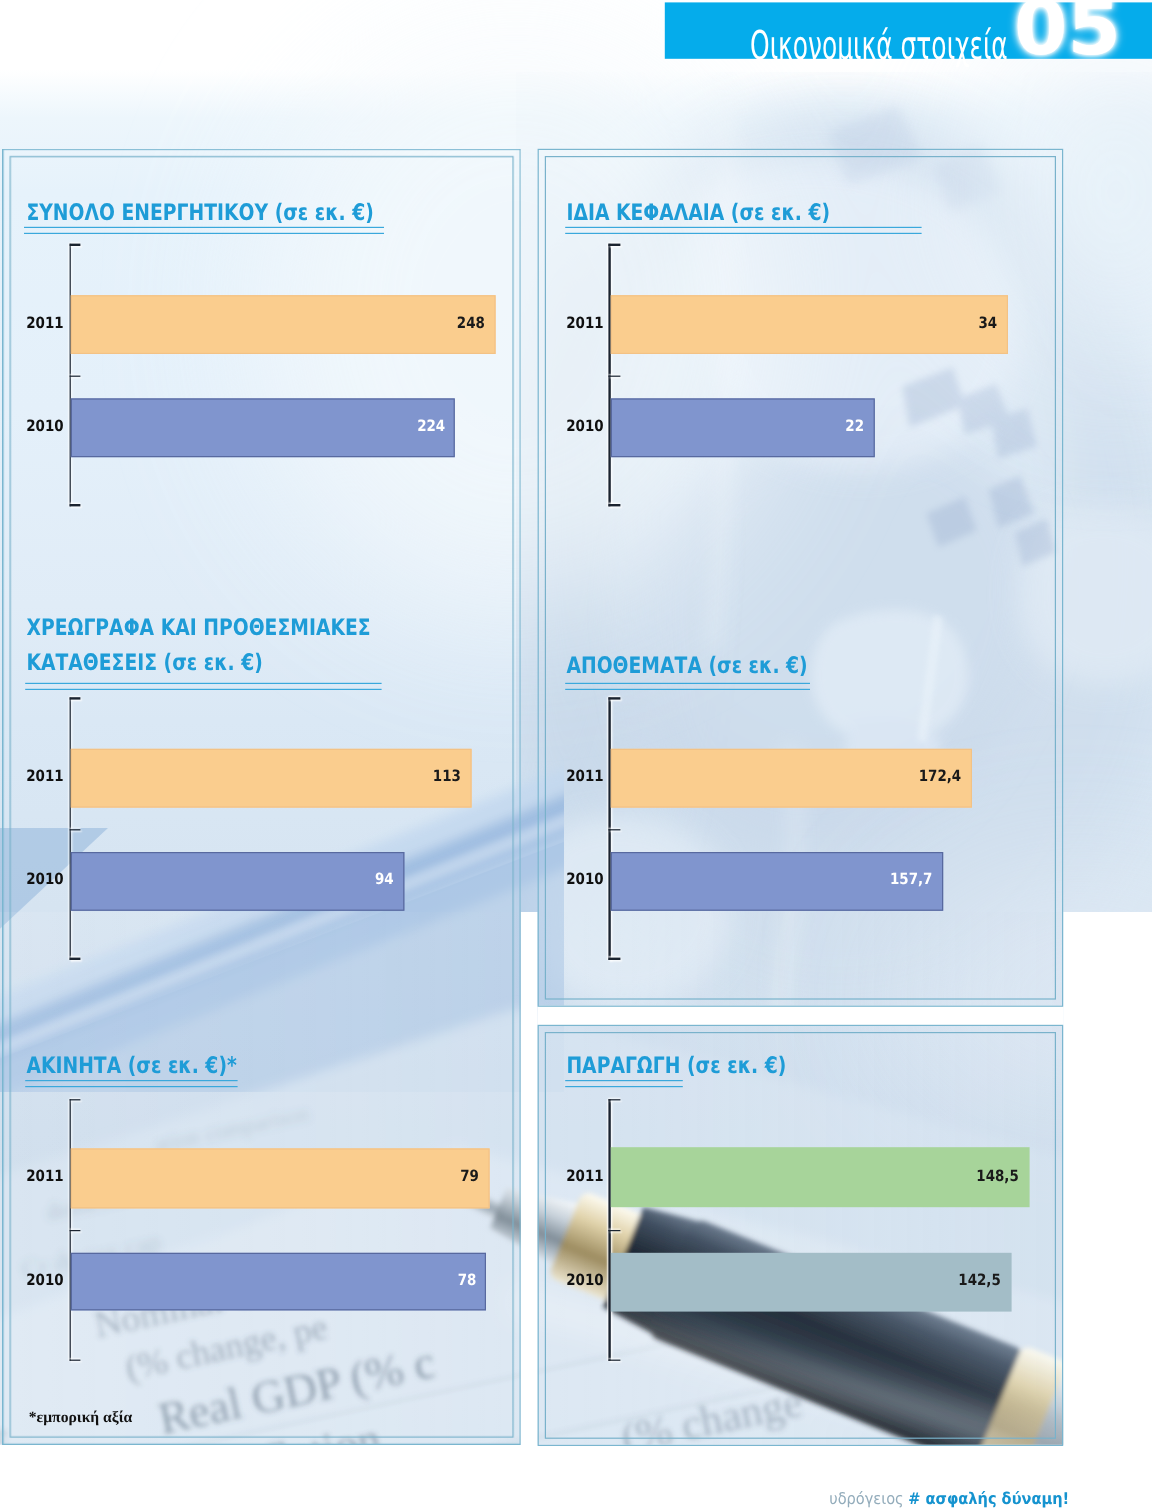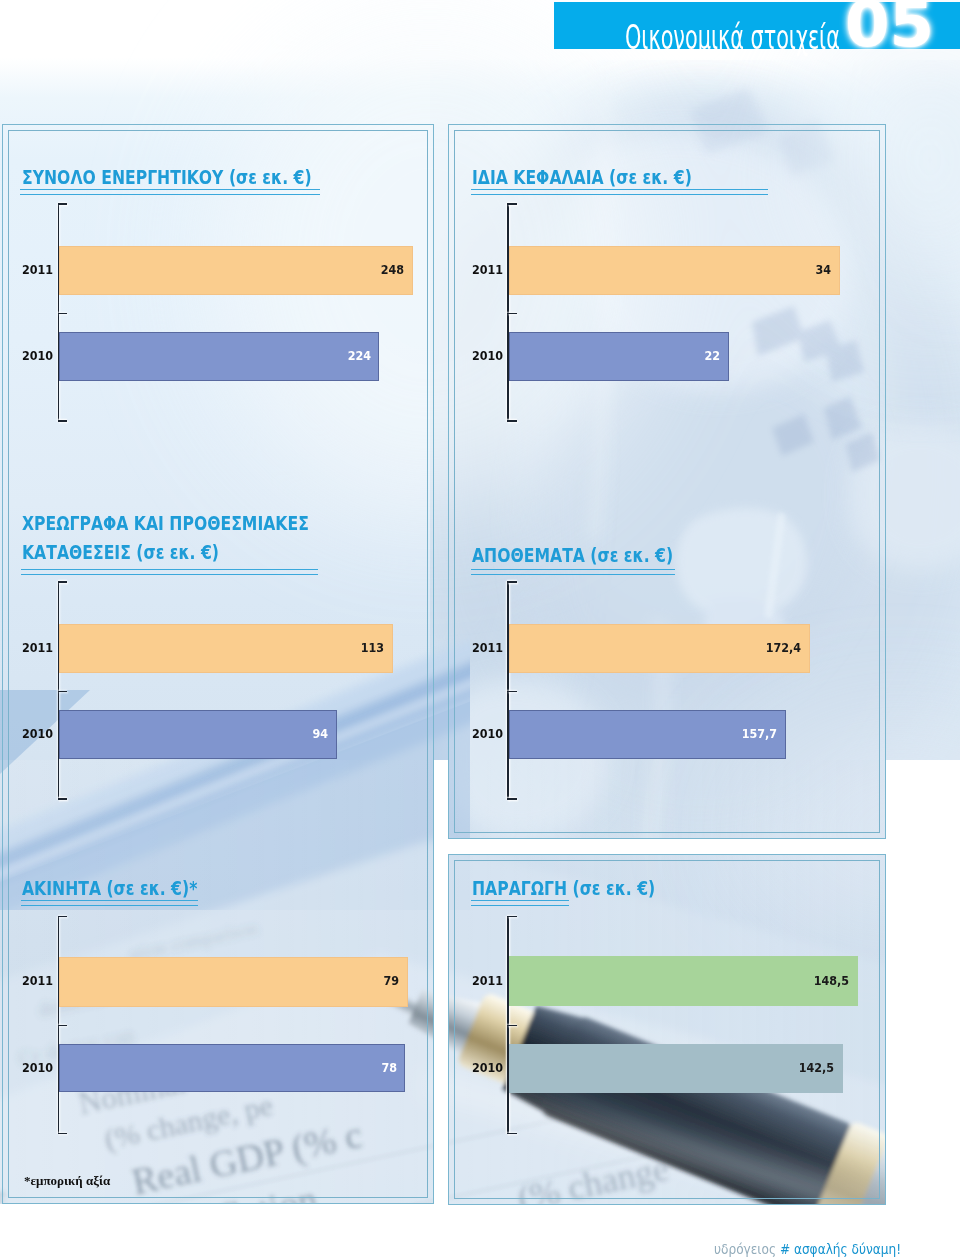--- a/index.html
+++ b/index.html
@@ -37,22 +37,22 @@
   box-shadow:1.2px 1.2px 1.6px rgba(255,255,255,0.9),0 -1.2px 1.2px rgba(255,255,255,0.8);}
 .bar{position:absolute;}
 .barlabel{position:absolute;font-family:"DejaVu Sans",sans-serif;font-size:13px;font-weight:bold;
   text-align:right;line-height:13px;transform:scaleX(0.86);transform-origin:right top;}
 .ylab{position:absolute;font-family:"DejaVu Sans",sans-serif;font-size:13px;font-weight:bold;color:#101010;
   text-align:right;line-height:13px;transform:scaleX(0.86);transform-origin:right top;}
 .note{position:absolute;left:24px;top:1173px;font-size:13px;font-weight:bold;
   color:#101010;z-index:6;font-family:Liberation Serif, serif;}
 .footer{position:absolute;left:691px;top:1241px;font-size:13.5px;z-index:6;
   font-family:"DejaVu Sans Condensed","DejaVu Sans",sans-serif;white-space:nowrap;}
-.footer .f1{color:#93acbb;font-weight:normal;margin-left:23px;}
-.footer .f2{color:#1593cf;font-weight:normal;text-align:right;}
+.footer .f1{color:#93acbb;font-weight:normal;}
+.footer .f2{color:#1593cf;font-weight:bold;text-align:right;}
 </style>
 </head>
 <body>
 
 <div class="page">
 
 <svg class="photo" width="960" height="1260" viewBox="0 0 960 1260" preserveAspectRatio="none" xmlns="http://www.w3.org/2000/svg">
 <defs>
 <linearGradient id="pageWash" x1="0" y1="0" x2="0" y2="1">
           <stop offset="0.000" stop-color="#ffffff"></stop>

